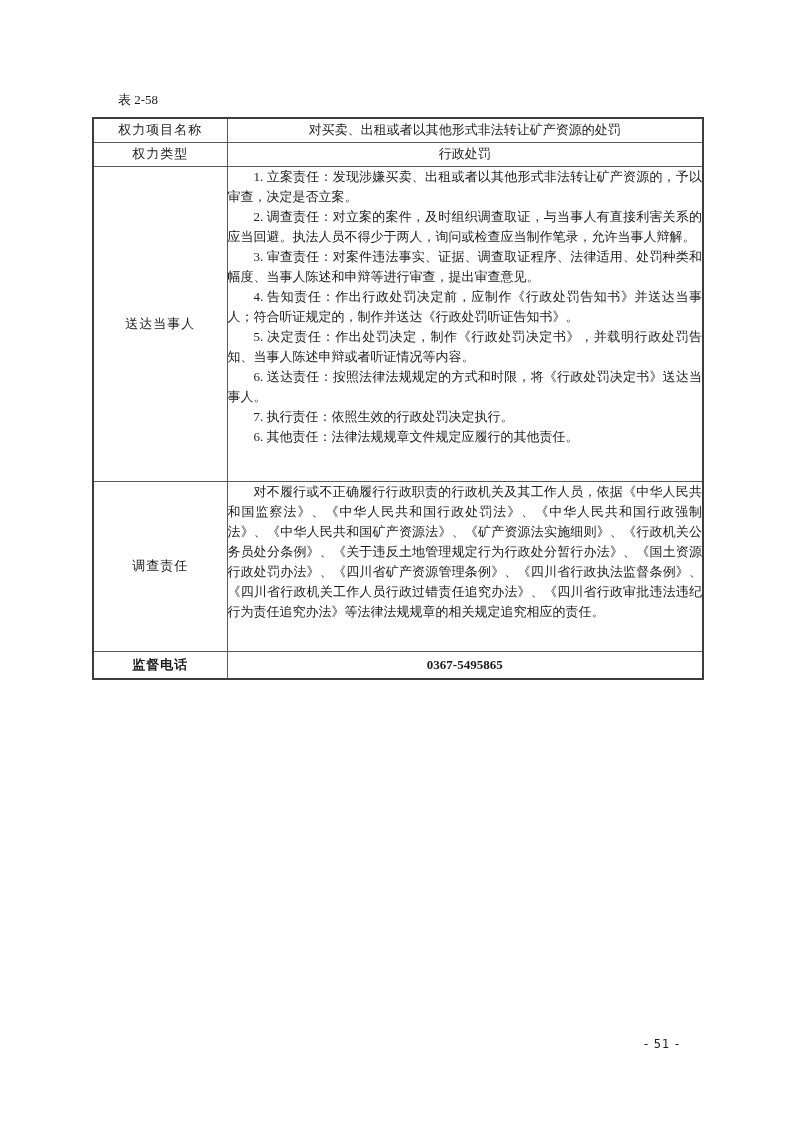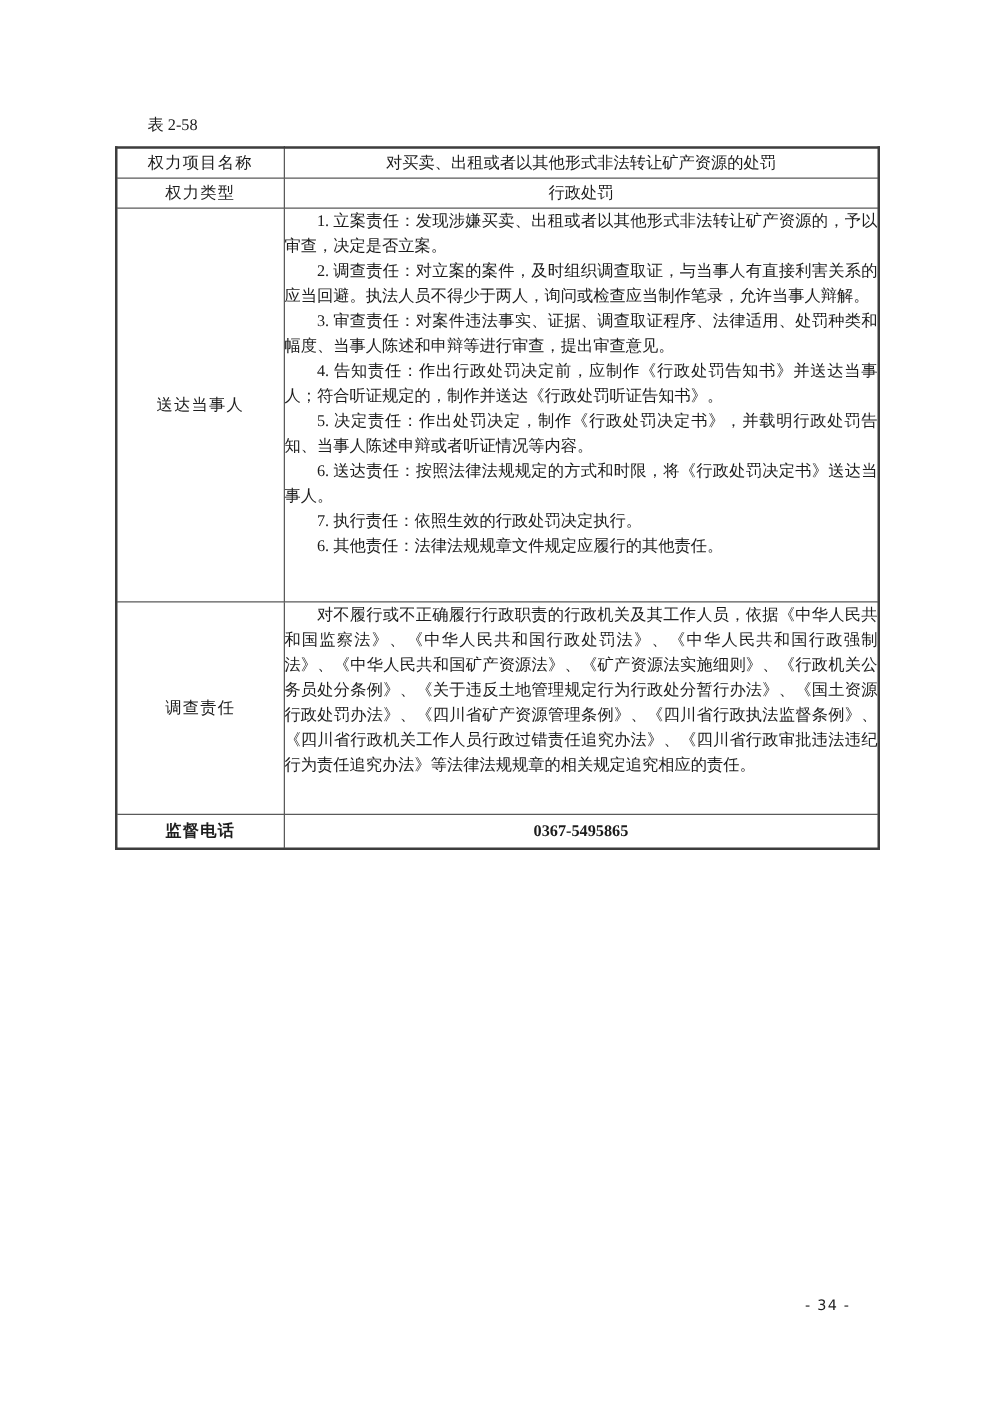--- a/index.html
+++ b/index.html
@@ -128,15 +128,15 @@
         </td>
       </tr>
 
       <tr class="phone-row">
         <td class="label-cell">监督电话</td>
         <td class="value-cell">0367-5495865</td>
       </tr>
     </tbody>
   </table>
 
-  <div class="page-number">- 34 -</div>
+  <div class="page-number">- 51 -</div>
 
 </div>
 
 </body></html>

